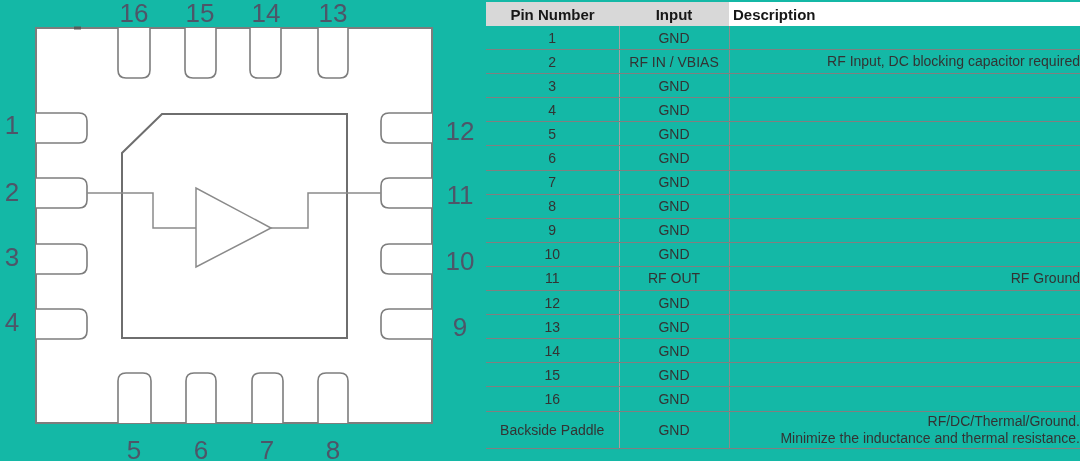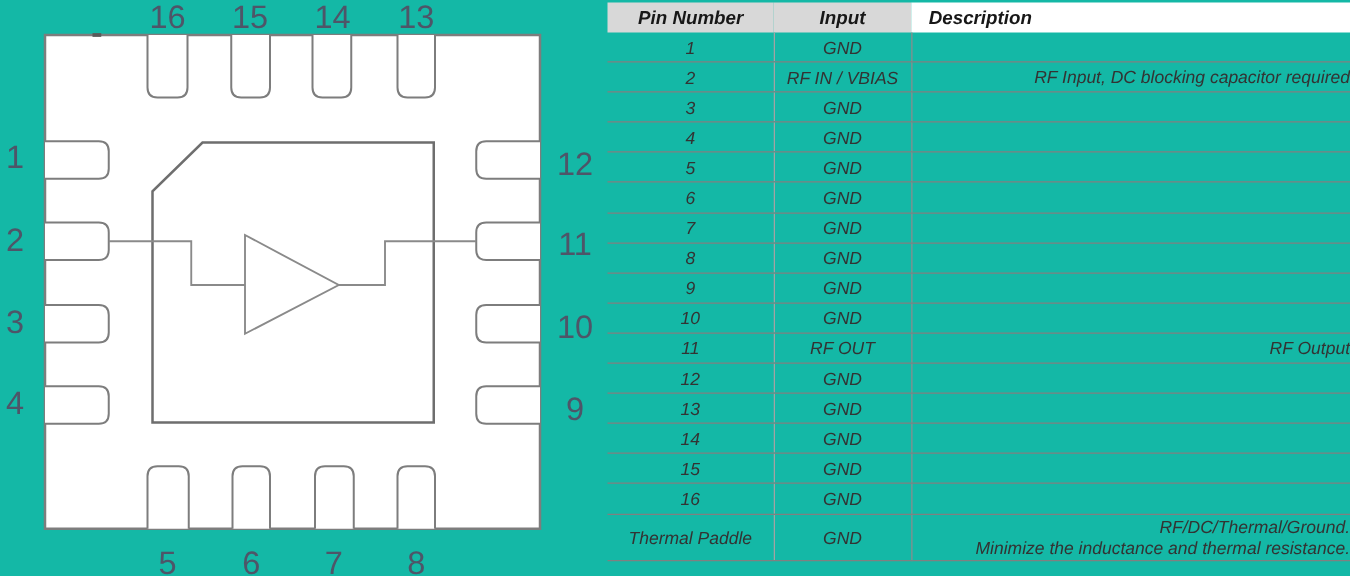--- a/index.html
+++ b/index.html
@@ -28,41 +28,40 @@
     font-size: 26px;
     font-weight: 400;
     fill: #4e5568;
   }
   
   .pin-table-wrap {
     position: absolute;
     left: 486px;
     top: 2px;
     width: 594px;
-    font-style: italic;
   }
   table.pin-table {
     border-collapse: collapse;
     width: 100%;
     table-layout: fixed;
     font-size: 14px;
     color: #333333;
   }
   .pin-table col.c-pin   { width: 133px; }
   .pin-table col.c-label { width: 110px; }
   .pin-table th {
     height: 24px;
     font-size: 15px;
     font-weight: bold;
     color: #171717;
     text-align: center;
     padding: 0;
   }
   .pin-table th.h-pin, .pin-table th.h-label { background: #d8d8d8; }
-  .pin-table th.h-desc { text-align: left; padding-left: 14px; background: #ffffff; }
+  .pin-table th.h-desc { text-align: left; padding-left: 4px; background: #ffffff; }
   .pin-table td {
     height: 23.1px;
     padding: 0;
     border-bottom: 1.5px solid #808080;
     vertical-align: middle;
   }
   .pin-table td.c1 { text-align: center; }
   .pin-table td.c2 {
     text-align: center;
     border-left: 1px solid #a3a3a3;
@@ -206,21 +205,21 @@
           <td class="c3"></td>
         </tr>
         <tr>
           <td class="c1">10</td>
           <td class="c2">GND</td>
           <td class="c3"></td>
         </tr>
         <tr>
           <td class="c1">11</td>
           <td class="c2">RF OUT</td>
-          <td class="c3">RF Output</td>
+          <td class="c3">RF Ground</td>
         </tr>
         <tr>
           <td class="c1">12</td>
           <td class="c2">GND</td>
           <td class="c3"></td>
         </tr>
         <tr>
           <td class="c1">13</td>
           <td class="c2">GND</td>
           <td class="c3"></td>
@@ -234,21 +233,21 @@
           <td class="c1">15</td>
           <td class="c2">GND</td>
           <td class="c3"></td>
         </tr>
         <tr>
           <td class="c1">16</td>
           <td class="c2">GND</td>
           <td class="c3"></td>
         </tr>
         <tr class="tall">
-          <td class="c1">Thermal Paddle</td>
+          <td class="c1">Backside Paddle</td>
           <td class="c2">GND</td>
           <td class="c3">RF/DC/Thermal/Ground.
 Minimize the inductance and thermal resistance.</td>
         </tr>
       </tbody>
     </table>
   </div>
 </div>
 
 </body></html>

